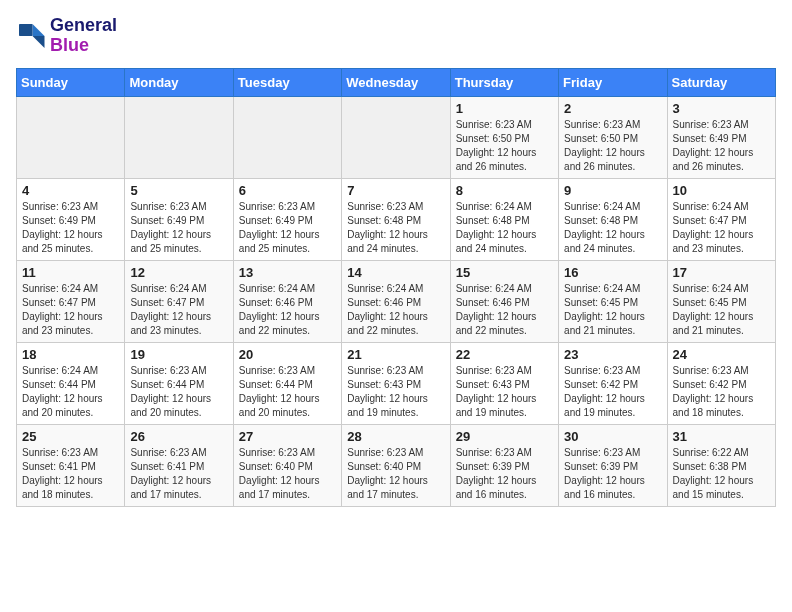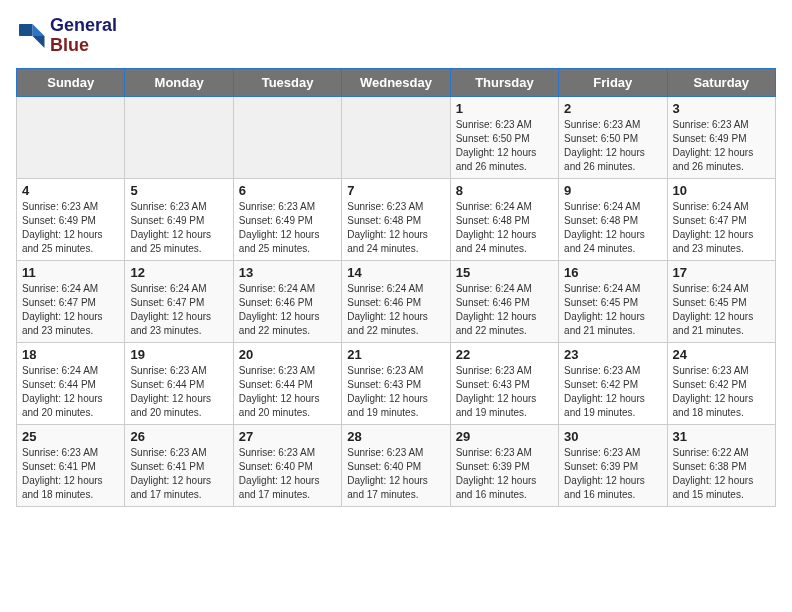--- a/index.html
+++ b/index.html
@@ -21,21 +21,21 @@
       display: flex;
       align-items: center;
       gap: 4px;
     }
     .logo-text {
       font-size: 18px;
       font-weight: bold;
       color: #1a1a6e;
       line-height: 1.1;
     }
-    .logo-text span { color: #7f1d1d; }
+    .logo-text span { color: #a21caf; }
     .logo-icon {
       width: 30px;
       height: 30px;
     }
     .title-block {
       text-align: right;
     }
     .main-title {
       font-size: 38px;
       color: #222;
@@ -44,24 +44,24 @@
     .subtitle {
       font-size: 16px;
       color: #555;
     }
     table {
       width: 100%;
       border-collapse: collapse;
       font-size: 11px;
     }
     thead tr th {
-      background: #737373;
+      background: #3b82f6;
       color: #fff;
       padding: 6px 4px;
-      text-align: center;
+      text-align: left;
       font-size: 13px;
       font-weight: 600;
       border: 1px solid #2a75c7;
     }
     tbody tr td {
       border: 1px solid #ccc;
       vertical-align: top;
       padding: 4px 5px;
       width: calc(100% / 7);
       min-height: 80px;

